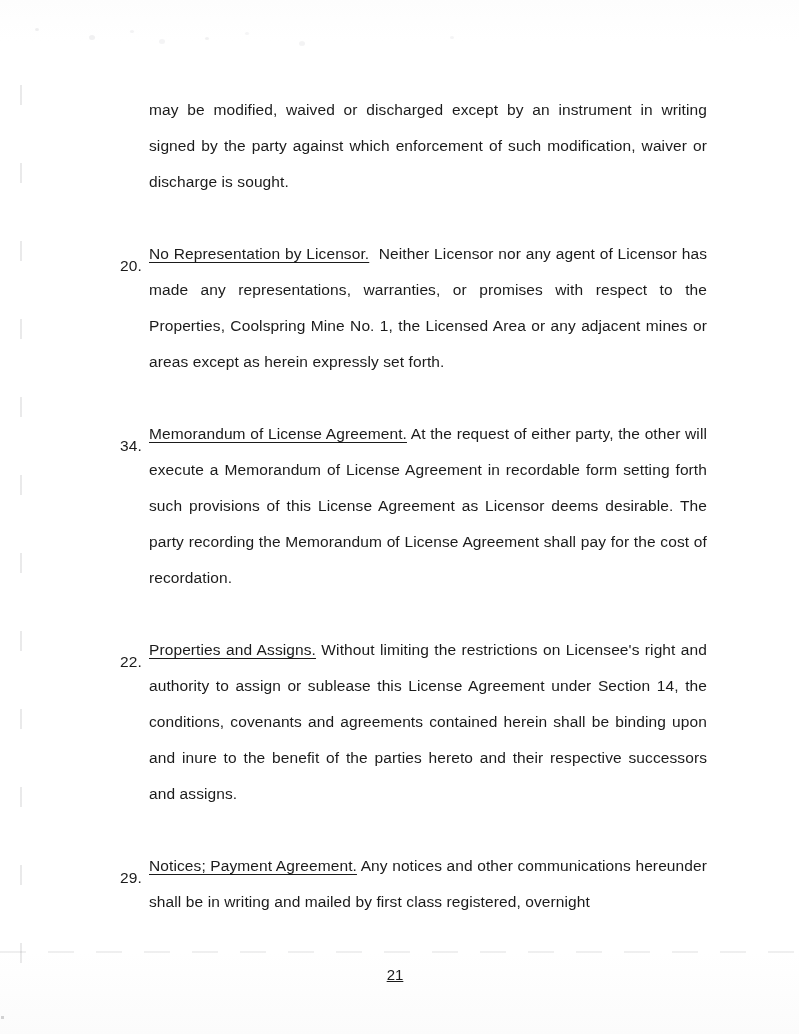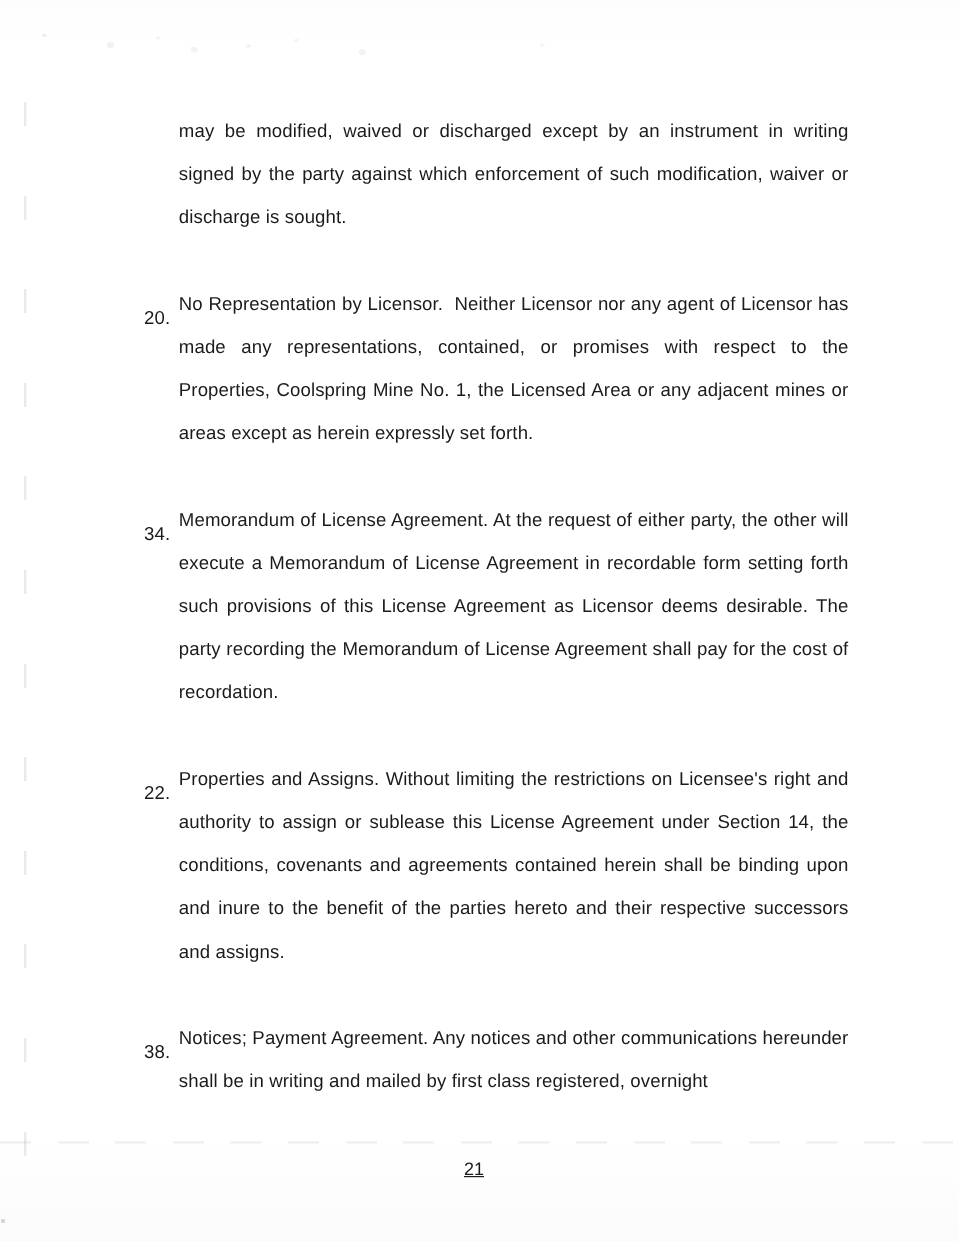--- a/index.html
+++ b/index.html
@@ -94,20 +94,21 @@
   }
   .item {
     position: relative;
   }
   .item-number {
     position: absolute;
     left: -29px;
     top: 12px;
   }
   .item-heading {
+    text-decoration: underline;
     text-underline-offset: 3px;
   }
   .page-footer {
     position: absolute;
     left: 0;
     top: 962px;
     width: 790px;
     text-align: center;
     font-size: 15px;
     line-height: 26px;
@@ -123,37 +124,37 @@
   <div class="scan-line"></div>
   <div class="corner-speck"></div>
 
   <div class="content">
 
     <p class="para"><span>may be modified, waived or discharged except by an instrument in writing signed by the party against which enforcement of such modification, waiver or discharge is sought.</span></p>
 
     <p class="para item">
       <span class="item-number">20.</span>
       <span class="item-heading">No Representation by Licensor.</span>&nbsp;
-      <span>Neither Licensor nor any agent of Licensor has made any representations, contained, or promises with respect to the Properties, Coolspring Mine No. 1, the Licensed Area or any adjacent mines or areas except as herein expressly set forth.</span>
+      <span>Neither Licensor nor any agent of Licensor has made any representations, warranties, or promises with respect to the Properties, Coolspring Mine No. 1, the Licensed Area or any adjacent mines or areas except as herein expressly set forth.</span>
     </p>
 
     <p class="para item">
       <span class="item-number">34.</span>
       <span class="item-heading">Memorandum of License Agreement.</span>
       <span>At the request of either party, the other will execute a Memorandum of License Agreement in recordable form setting forth such provisions of this License Agreement as Licensor deems desirable. The party recording the Memorandum of License Agreement shall pay for the cost of recordation.</span>
     </p>
 
     <p class="para item">
       <span class="item-number">22.</span>
       <span class="item-heading">Properties and Assigns.</span>
       <span>Without limiting the restrictions on Licensee's right and authority to assign or sublease this License Agreement under Section 14, the conditions, covenants and agreements contained herein shall be binding upon and inure to the benefit of the parties hereto and their respective successors and assigns.</span>
     </p>
 
     <p class="para item">
-      <span class="item-number">38.</span>
+      <span class="item-number">29.</span>
       <span class="item-heading">Notices; Payment Agreement.</span>
       <span>Any notices and other communications hereunder shall be in writing and mailed by first class registered, overnight</span>
     </p>
 
   </div>
 
   <div class="page-footer">21</div>
 </div>
 
 </body></html>

